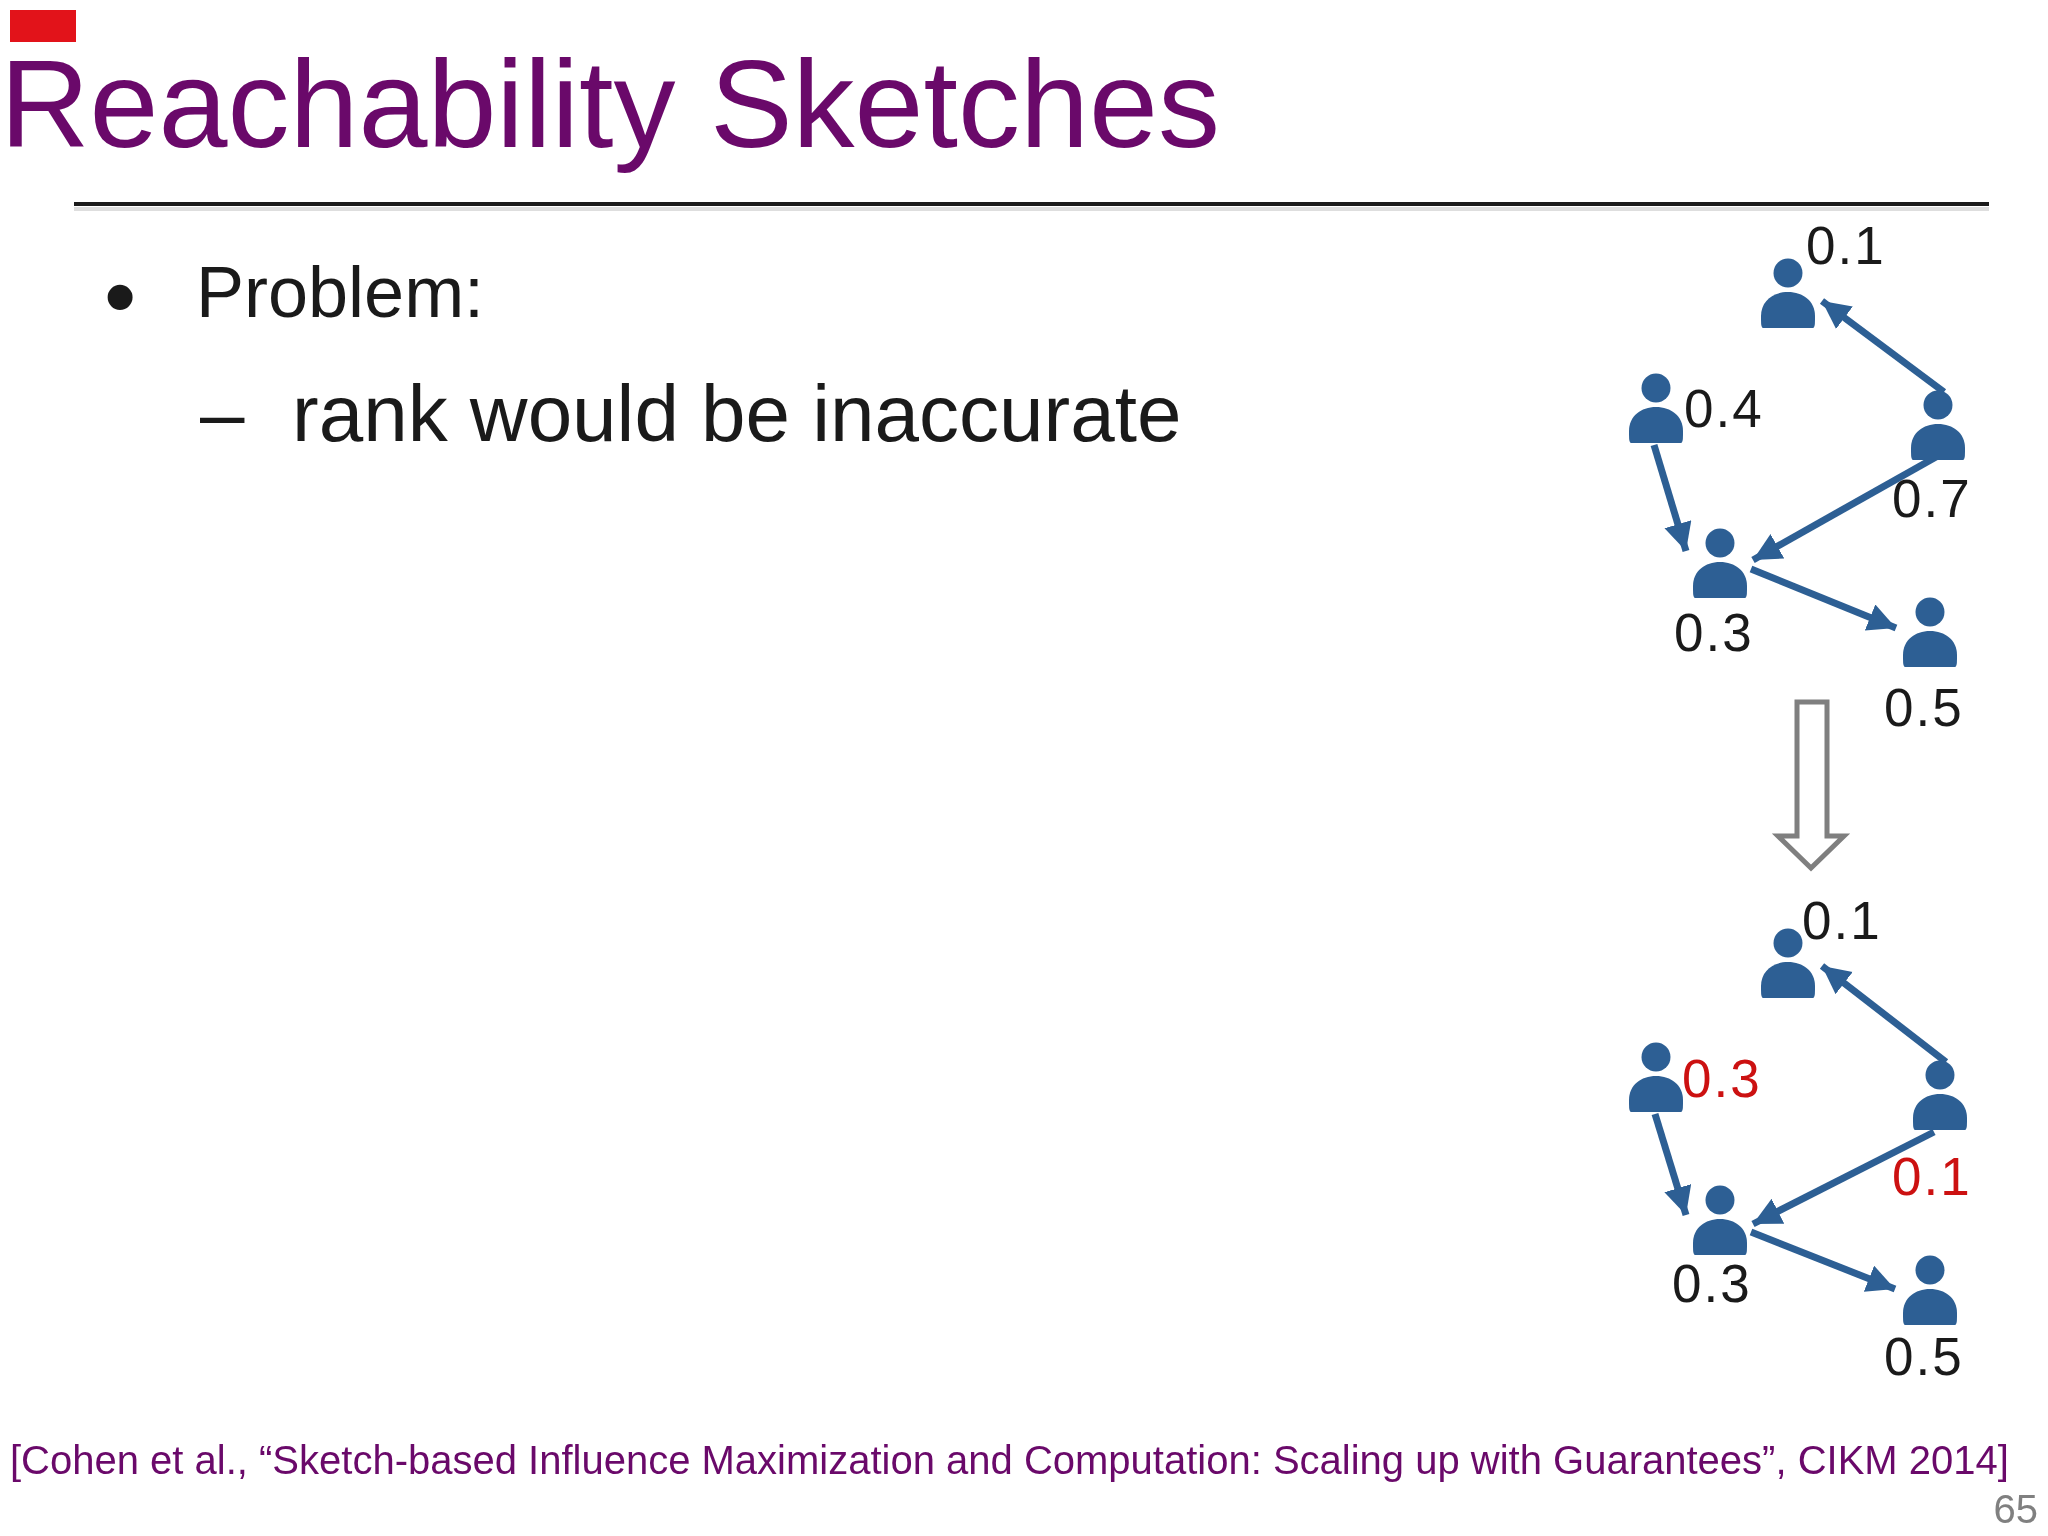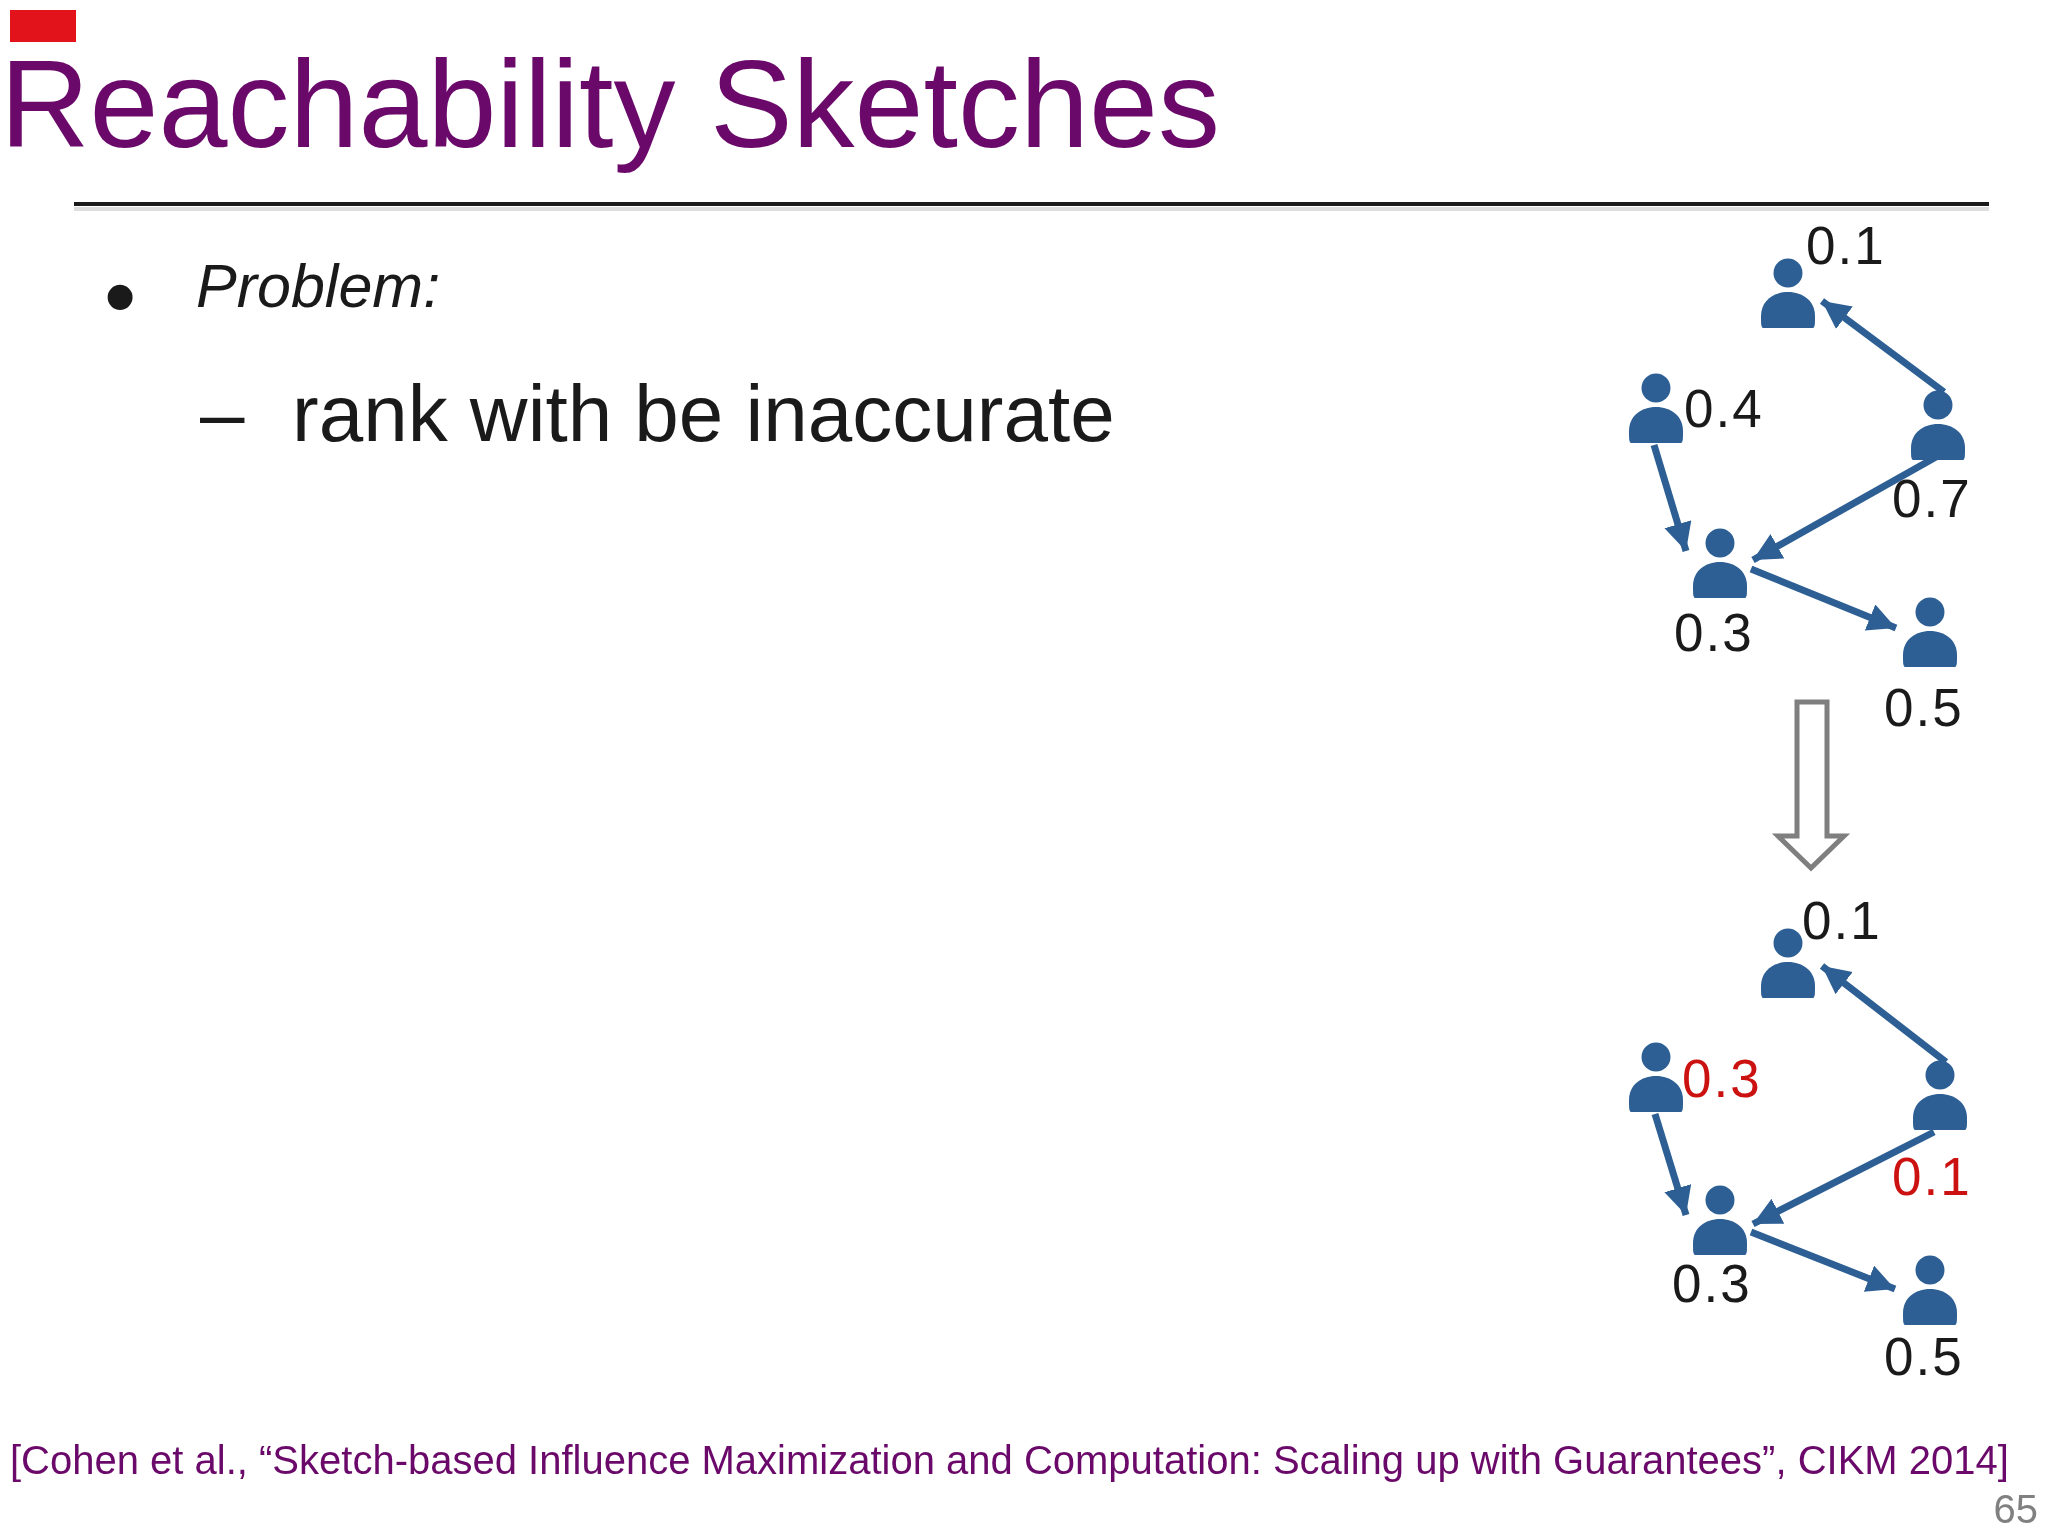--- a/index.html
+++ b/index.html
@@ -14,21 +14,21 @@
   .title{
     left:0;right:0;top:24px;
     font-size:124px;line-height:1.3;color:#6a096a;white-space:nowrap;
   }
   .rule{
     left:74px;top:202px;width:1915px;height:4px;background:#1b1b1b;
     box-shadow:0 5px 0 rgba(160,160,160,0.35);
   }
   
   .bullet-dot{left:104px;top:250px;font-size:92px;line-height:1;}
-  .bullet-l1{left:196px;top:256px;font-size:61px;line-height:1;white-space:nowrap;font-style:italic;}
+  .bullet-l1{left:196px;top:256px;font-size:72px;line-height:1;white-space:nowrap;}
   .sub-dash{left:200px;top:374px;font-size:80px;line-height:1;}
   .sub-lines{left:292px;top:374px;font-size:80px;line-height:1.01;}
   .sub-lines div{white-space:nowrap;}
   
   .num{position:absolute;font-size:53px;line-height:1;color:#1a1a1a;letter-spacing:2px;white-space:nowrap;}
   .num.red{color:#cc1111;}
   
   #diagram{left:1600px;top:210px;}
   .edge{stroke:#2d5f94;stroke-width:7;fill:none;}
   .person{fill:#2d5f94;}
@@ -45,21 +45,21 @@
 
 <div class="abs rec"></div>
 
 <div class="abs title">Reachability Sketches</div>
 <div class="abs rule"></div>
 
 <span class="abs bullet-dot">•</span>
 <div class="abs bullet-l1">Problem:</div>
 <span class="abs sub-dash">–</span>
 <div class="abs sub-lines">
-  <div>rank with be inaccurate</div>
+  <div>rank would be inaccurate</div>
 </div>
 
 <svg id="diagram" class="abs" width="448" height="1190" viewBox="1600 210 448 1190">
   <defs>
     <marker id="ah" markerWidth="4.6" markerHeight="4.6" refX="4" refY="2" orient="auto" markerUnits="strokeWidth">
       <path d="M0,0 L4,2 L0,4 Z" fill="#2d5f94"></path>
     </marker>
     <symbol id="person" viewBox="0 0 56 70">
       <circle cx="28" cy="15" r="14.5"></circle>
       <path d="M 3,70 Q 1,70 1,62 L 1,58 C 1,43 13,34 28,34 C 43,34 55,43 55,58 L 55,62 Q 55,70 53,70 Z"></path>

